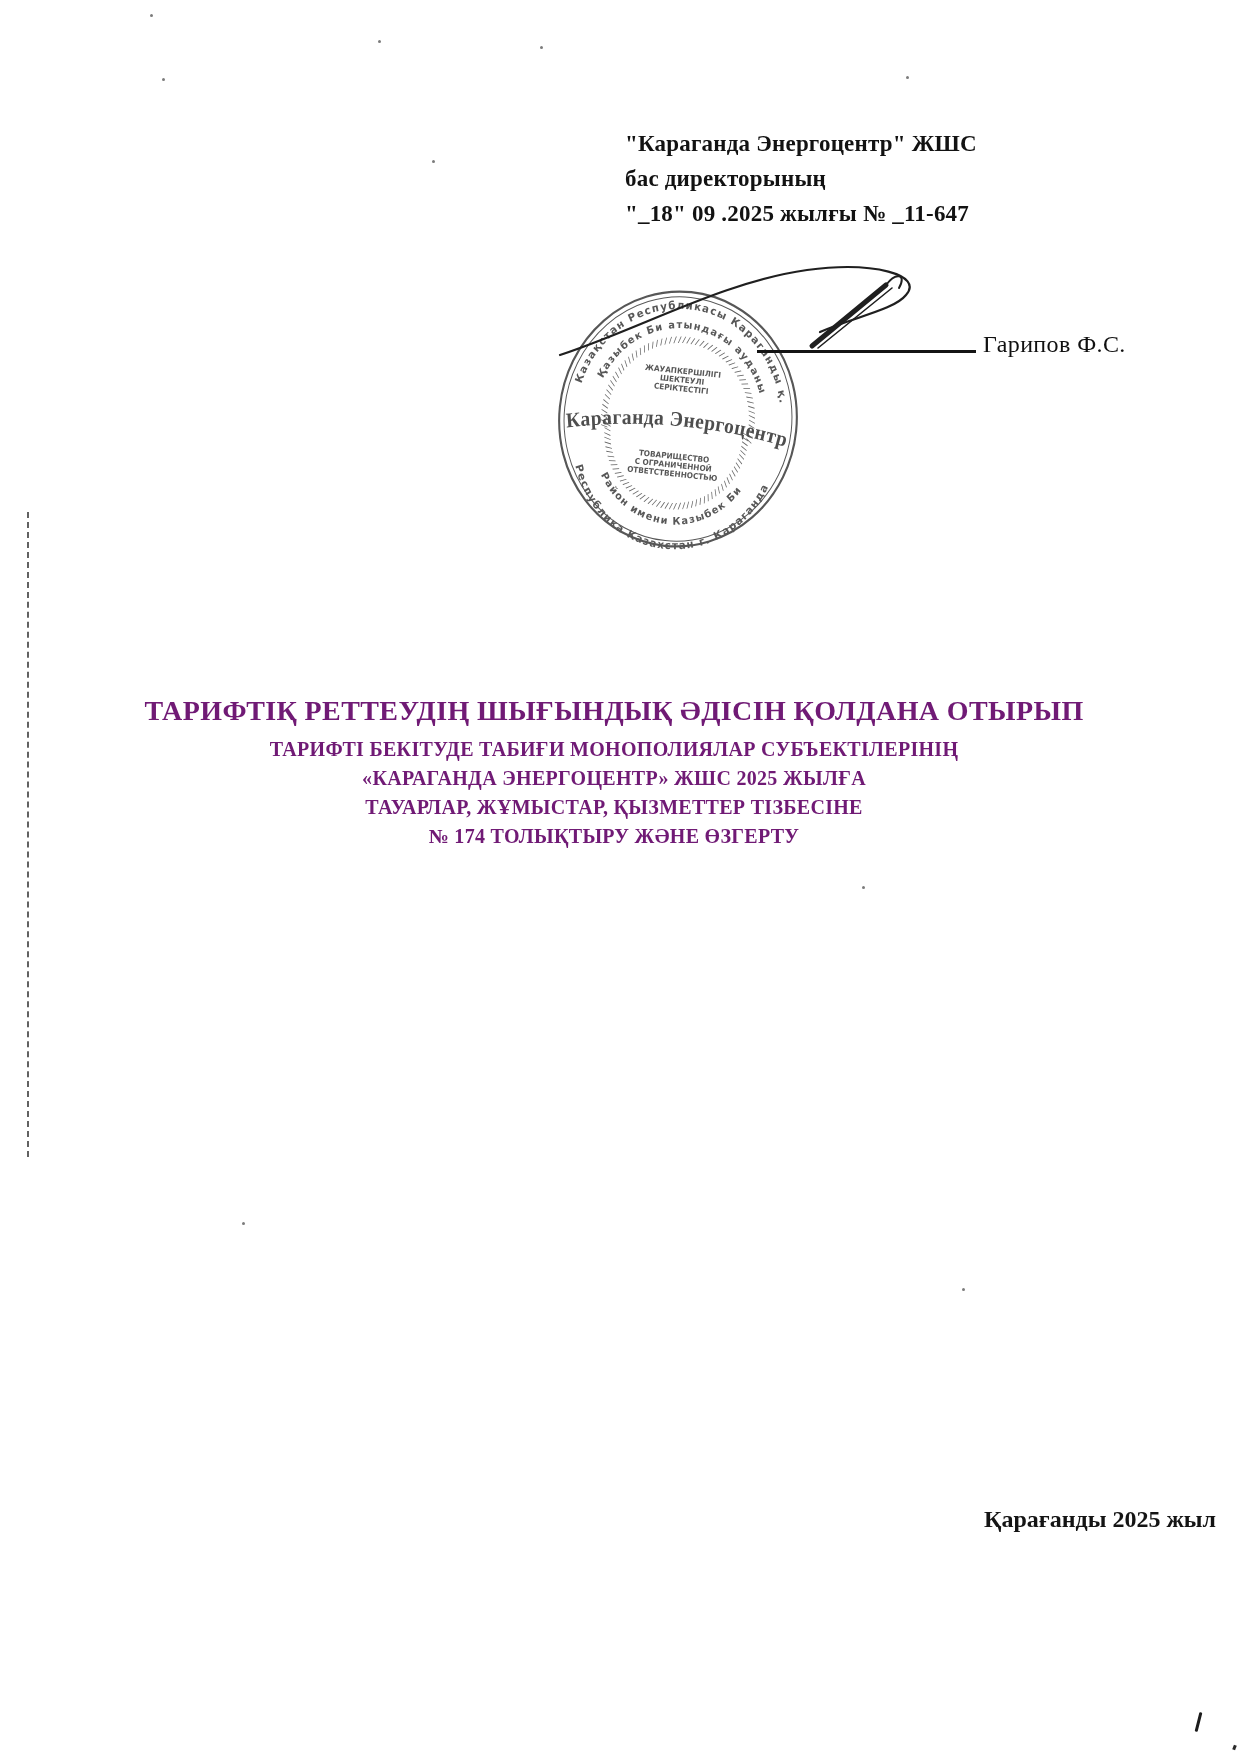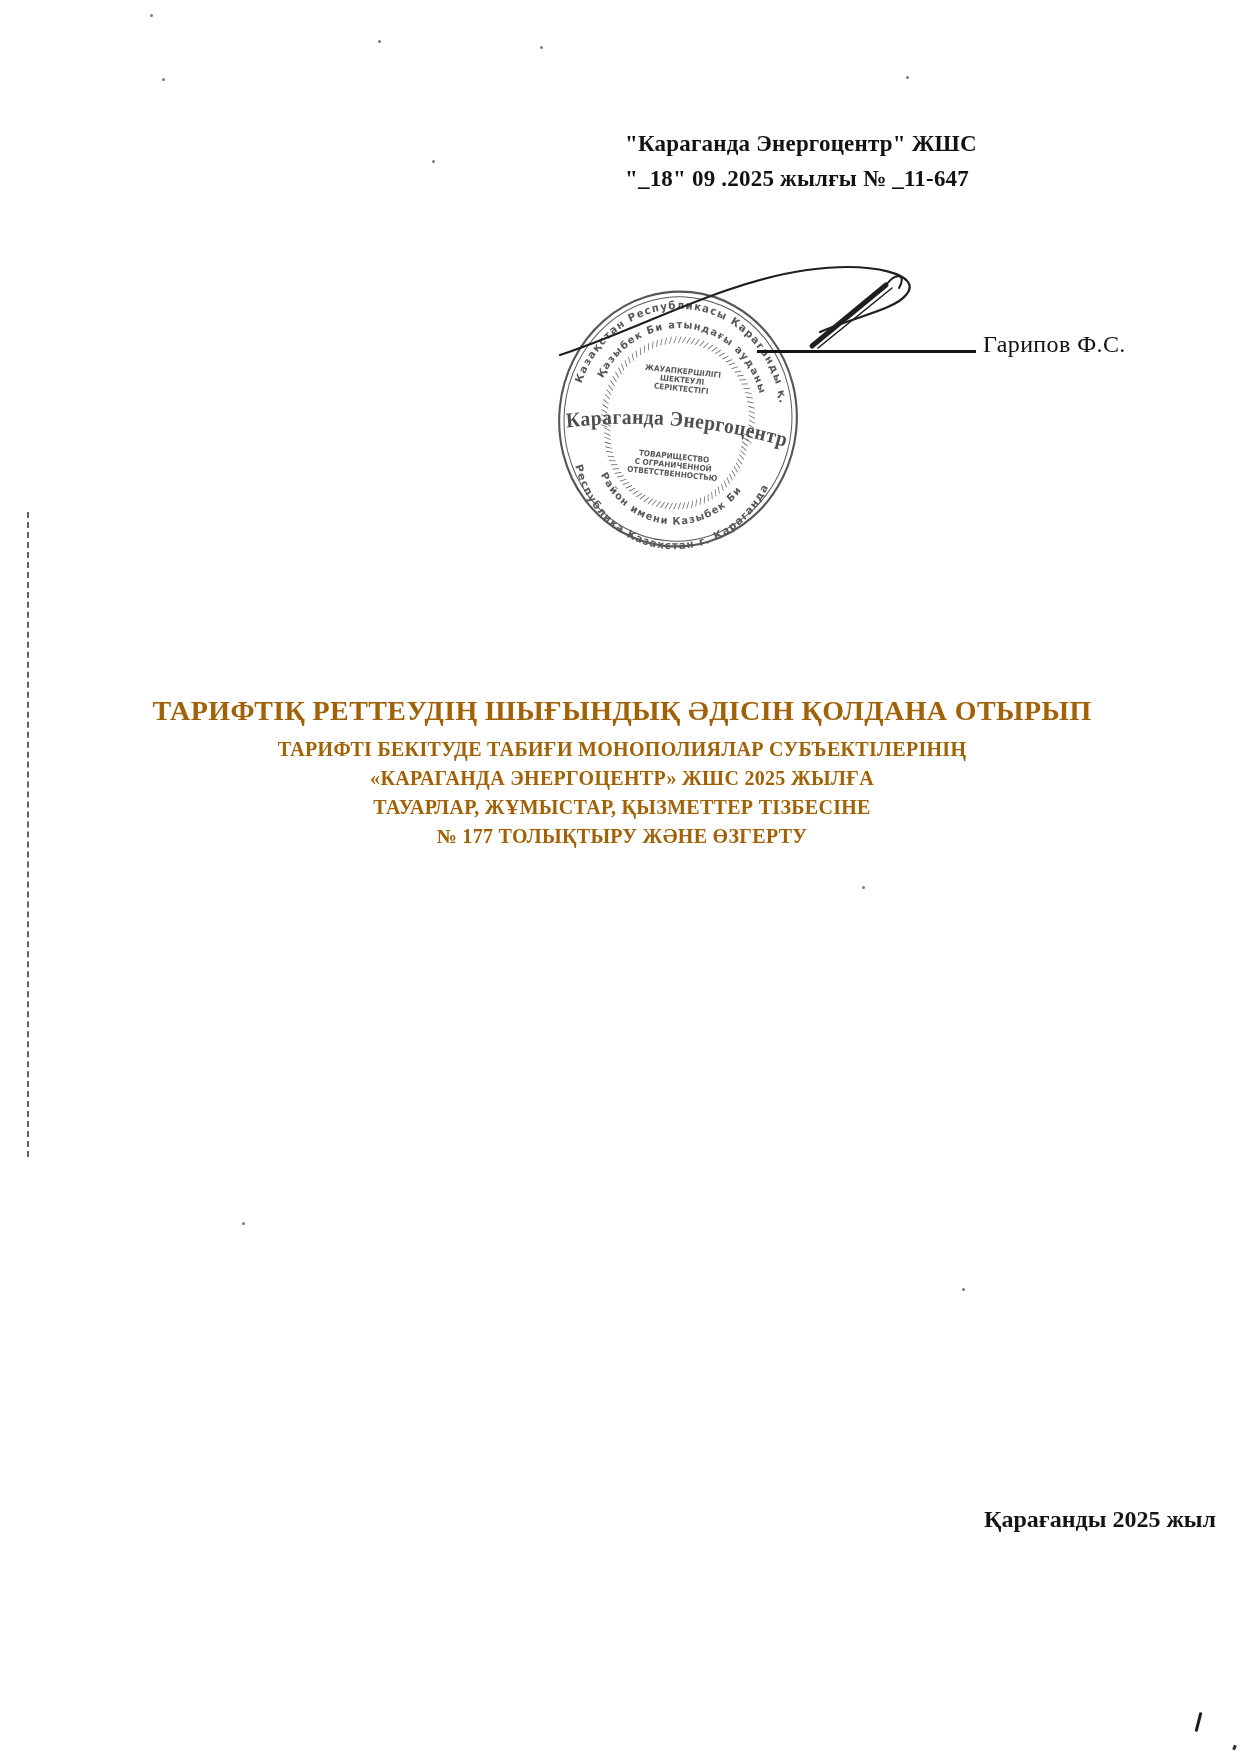--- a/index.html
+++ b/index.html
@@ -24,21 +24,21 @@
   .stamp{position:absolute; left:556px; top:288px; width:244px; height:262px;
     transform:rotate(6deg); opacity:.85;}
   .stamp .ring-txt{font-family:"DejaVu Sans", sans-serif; font-weight:700; fill:#3a3a3a;}
   .stamp .hatch-txt{font-family:"DejaVu Sans Mono", monospace; font-weight:700; fill:#4a4a4a;}
   .stamp .ctr-small{font-family:"DejaVu Sans", sans-serif; font-weight:700; fill:#3a3a3a;
     text-anchor:middle;}
   .stamp .ctr-main{font-family:"Liberation Serif", serif; font-weight:700; fill:#303030;
     letter-spacing:.5px;}
   
   .title{position:absolute; left:0; top:695px; width:1228px; text-align:center;
-    font-weight:700; color:#a16207;padding-left:8px;}
+    font-weight:700; color:#701a75;}
   .title .t1{font-size:28px; line-height:32px; margin-bottom:8px; letter-spacing:.4px;}
   .title .t2{font-size:20px; line-height:29px; letter-spacing:.3px;}
   
   .footer{position:absolute; left:0; top:1506px; width:1216px; text-align:right;
     font-size:24px; font-weight:700; color:#141414;}
   
   .margin-line{position:absolute; left:27px; top:512px; height:645px; width:0;
     border-left:2px dashed rgba(45,45,45,.75);}
   .speck{position:absolute; width:3px; height:3px; background:#5a5a5a; border-radius:2px; opacity:.8;}
   .corner-mark{position:absolute; left:1197px; top:1712px; width:3px; height:20px;
@@ -46,20 +46,21 @@
   .corner-dot{position:absolute; left:1233px; top:1745px; width:3px; height:5px;
     background:#2a2a2a; transform:rotate(20deg);}
 </style>
 </head>
 <body>
 
 <div class="page">
 
   <div class="approval">
     <div>"Караганда Энергоцентр" ЖШС</div>
+    <div>бас директорының</div>
     <div>"_18"  09 .2025 жылғы № _11-647</div>
   </div>
 
   <svg class="stamp" viewBox="0 0 300 300" preserveAspectRatio="none">
     <g>
       <circle cx="150" cy="150" r="146" fill="none" stroke="#3a3a3a" stroke-width="2.6"></circle>
       <circle cx="150" cy="150" r="140" fill="none" stroke="#3a3a3a" stroke-width="1.2"></circle>
 
       <path id="arcTopOuter" d="M 26.8 176.2 A 126 126 0 1 1 273.2 176.2" fill="none"></path>
       <path id="arcTopInner" d="M 48.3 171.6 A 104 104 0 1 1 251.7 171.6" fill="none"></path>
@@ -110,21 +111,21 @@
   </svg>
 
   <div class="sig-line"></div>
   <div class="sig-name">Гарипов Ф.С.</div>
 
   <div class="title">
     <div class="t1">ТАРИФТІҚ РЕТТЕУДІҢ ШЫҒЫНДЫҚ ӘДІСІН ҚОЛДАНА ОТЫРЫП</div>
     <div class="t2">ТАРИФТІ БЕКІТУДЕ ТАБИҒИ МОНОПОЛИЯЛАР СУБЪЕКТІЛЕРІНІҢ</div>
     <div class="t2">«КАРАГАНДА ЭНЕРГОЦЕНТР» ЖШС 2025 ЖЫЛҒА</div>
     <div class="t2">ТАУАРЛАР, ЖҰМЫСТАР, ҚЫЗМЕТТЕР ТІЗБЕСІНЕ</div>
-    <div class="t2">№ 177  ТОЛЫҚТЫРУ ЖӘНЕ ӨЗГЕРТУ</div>
+    <div class="t2">№ 174  ТОЛЫҚТЫРУ ЖӘНЕ ӨЗГЕРТУ</div>
   </div>
 
   <div class="footer">Қарағанды 2025 жыл</div>
 
   <div class="margin-line"></div>
   <div class="corner-mark"></div>
   <div class="corner-dot"></div>
   <div class="speck" style="left:150px; top:14px;"></div>
   <div class="speck" style="left:378px; top:40px;"></div>
   <div class="speck" style="left:540px; top:46px;"></div>

